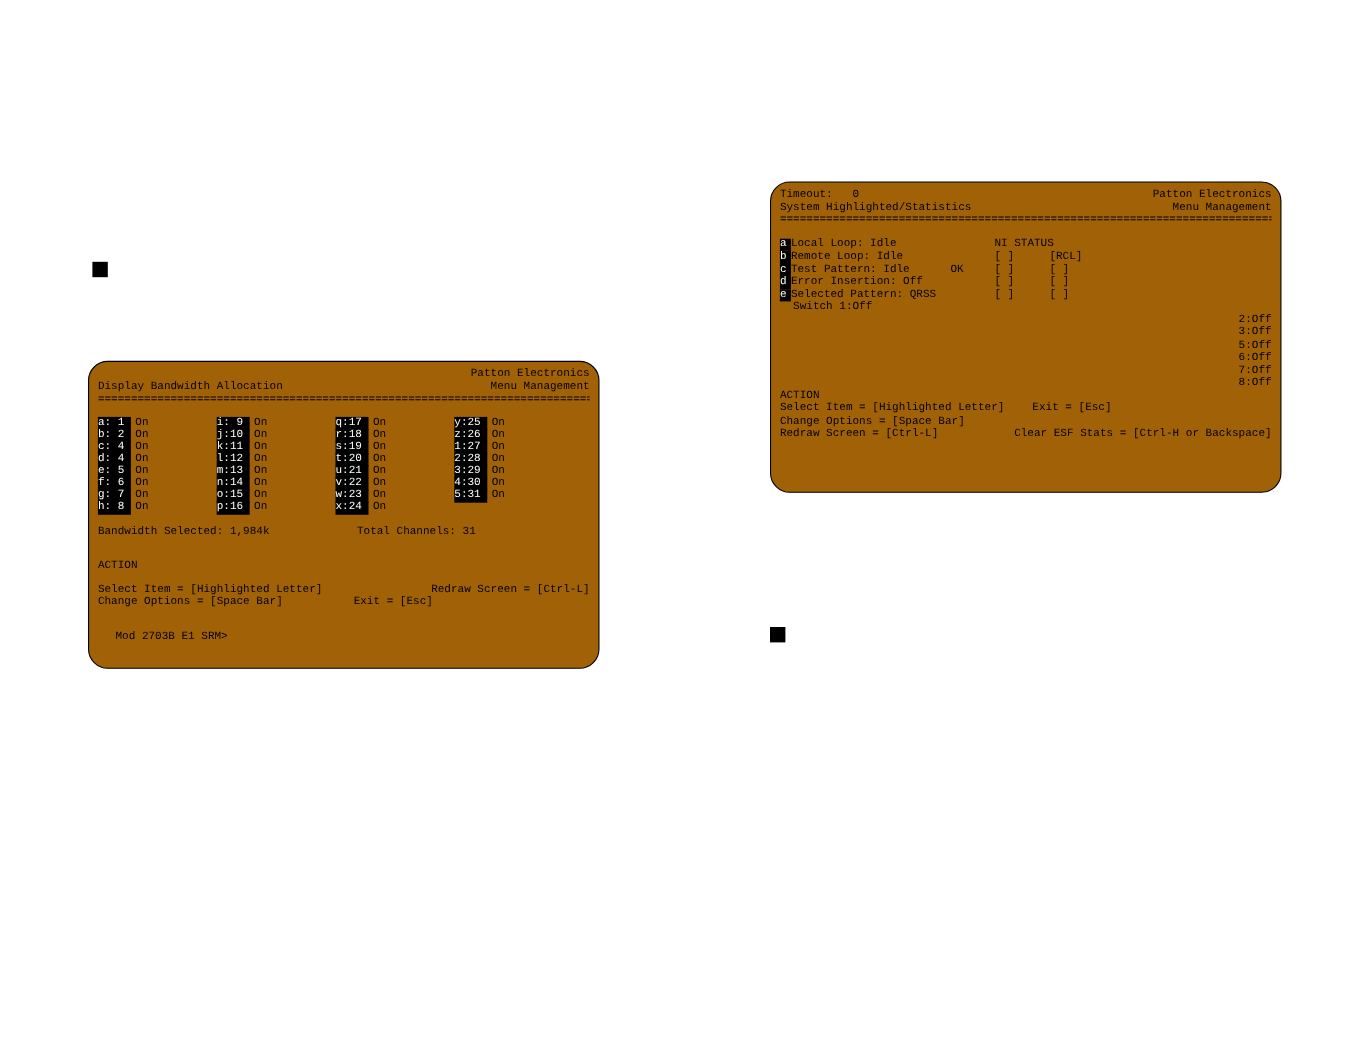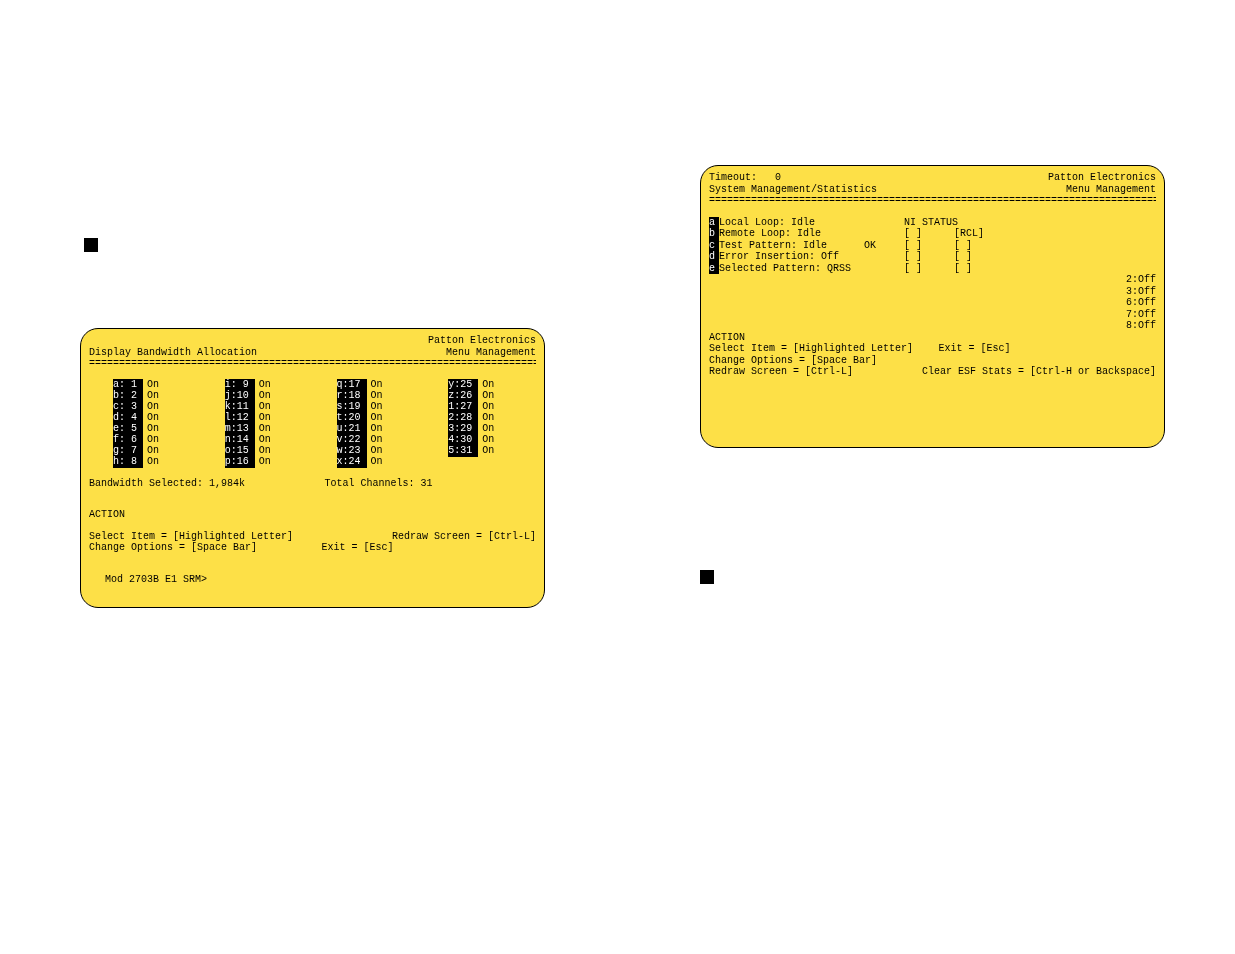--- a/index.html
+++ b/index.html
@@ -16,21 +16,21 @@
     position: relative;
     width: 1235px;
     height: 954px;
   }
   .panel {
     position: absolute;
     border: 1.5px solid #000;
     border-radius: 18px;
     padding: 6px 8px 10px 8px;
     box-sizing: border-box;
-    background: #fde047;
+    background: #a16207;
     line-height: 1.15;
   }
   .panel-left {
     left: 80px;
     top: 328px;
     width: 465px;
     height: 280px;
   }
   .panel-right {
     left: 700px;
@@ -46,21 +46,20 @@
     letter-spacing: 0;
     white-space: nowrap;
     overflow: hidden;
   }
   .cols {
     display: flex;
     gap: 0;
   }
   .col {
     width: 108px;
-    margin-left: 24px;
   }
   .row {
     display: flex;
     align-items: center;
     height: 11px;
   }
   .hl {
     background: #000;
     color: #fff;
     display: inline-block;
@@ -109,21 +108,21 @@
         <div class="col">
           <div class="row">
             <span class="hl ch-key">a: 1</span>
             <span class="ch-state">On</span>
           </div>
           <div class="row">
             <span class="hl ch-key">b: 2</span>
             <span class="ch-state">On</span>
           </div>
           <div class="row">
-            <span class="hl ch-key">c: 3</span>
+            <span class="hl ch-key">c: 4</span>
             <span class="ch-state">On</span>
           </div>
           <div class="row">
             <span class="hl ch-key">d: 4</span>
             <span class="ch-state">On</span>
           </div>
           <div class="row">
             <span class="hl ch-key">e: 5</span>
             <span class="ch-state">On</span>
           </div>
@@ -266,21 +265,21 @@
   </div>
 
   <div class="panel panel-right">
     <div class="hdr">
       <span>
         <span>Timeout:</span>&nbsp;&nbsp;&nbsp;<span>0</span>
       </span>
       <span>Patton Electronics</span>
     </div>
     <div class="hdr">
-      <span>System Management/Statistics</span>
+      <span>System Highlighted/Statistics</span>
       <span>Menu Management</span>
     </div>
     <div class="rule">=================================================================================</div>
     <div class="spacer"></div>
 
     <div id="diag-list">
         <div class="diag-line">
           <span class="hl diag-letter">a</span>
           <span class="diag-label"> Local Loop: Idle</span>
           <span class="diag-ok"></span>
@@ -309,22 +308,24 @@
         </div>
         <div class="diag-line">
           <span class="hl diag-letter">e</span>
           <span class="diag-label"> Selected Pattern: QRSS</span>
           <span class="diag-ok"></span>
           <span class="diag-br1">[   ]</span>
           <span class="diag-br2">[   ]</span>
         </div>
       </div>
     <div id="sw-list">
+        <div style="padding-left: 12px;">Switch 1:Off</div>
         <div class="sw-line">2:Off</div>
         <div class="sw-line">3:Off</div>
+        <div class="sw-line">5:Off</div>
         <div class="sw-line">6:Off</div>
         <div class="sw-line">7:Off</div>
         <div class="sw-line">8:Off</div>
       </div>
 
     <div>ACTION</div>
     <div class="hdr">
       <span>Select Item = [Highlighted Letter]</span>
       <span>Exit = [Esc]</span>
       <span>&nbsp;&nbsp;&nbsp;&nbsp;&nbsp;&nbsp;&nbsp;&nbsp;&nbsp;&nbsp;&nbsp;&nbsp;&nbsp;&nbsp;&nbsp;&nbsp;&nbsp;&nbsp;&nbsp;&nbsp;</span>

